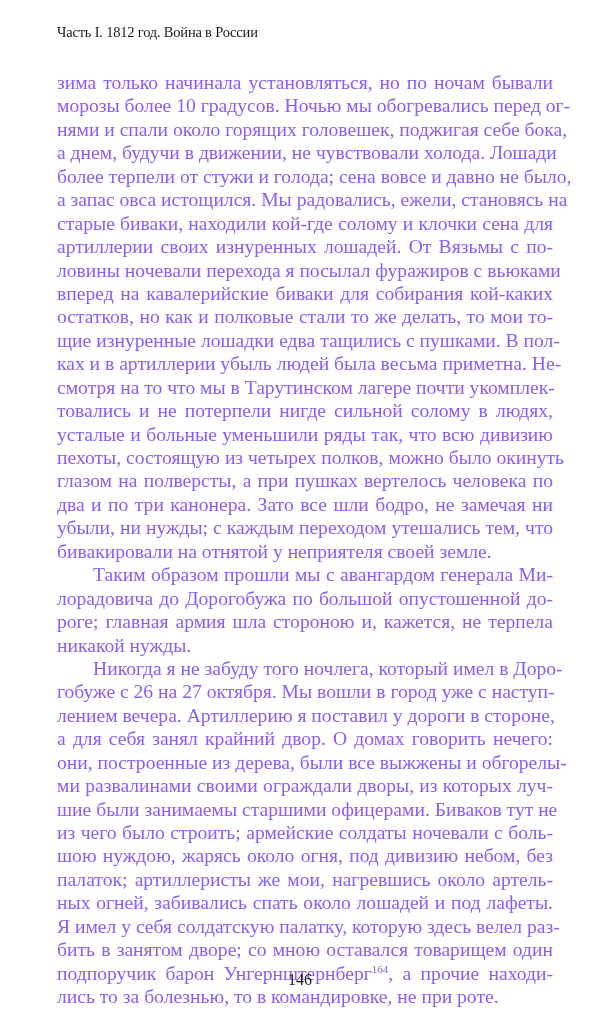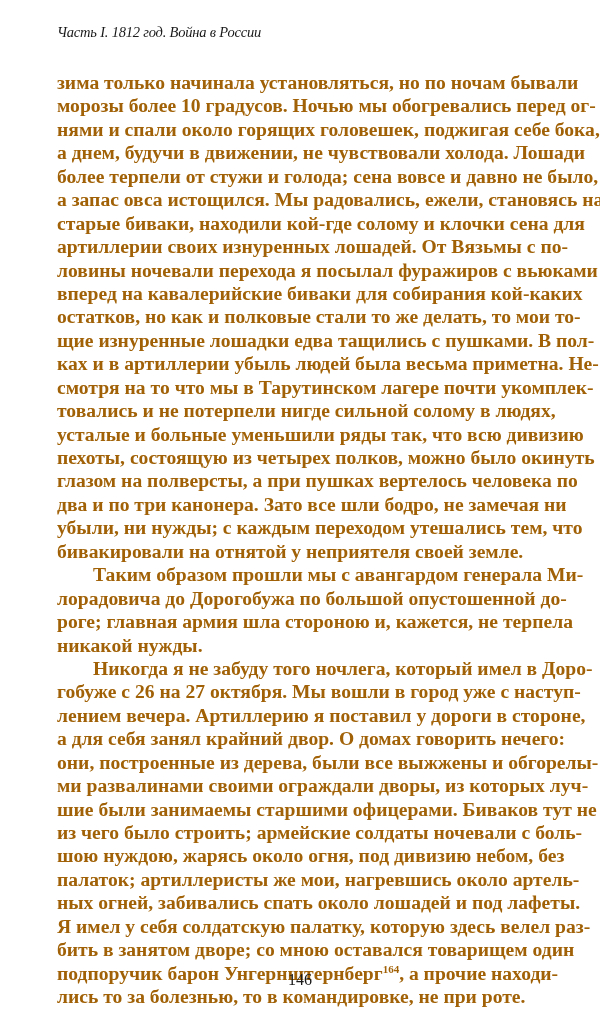--- a/index.html
+++ b/index.html
@@ -18,36 +18,34 @@
       position: absolute;
       left: 0; top: 0;
       width: 600px;
       height: 1016px;
     }
     .running-head {
       position: absolute;
       left: 57px;
       top: 24px;
       font-family: "Liberation Serif", serif;
-      font-style: italic;
       font-size: 14.5px;
       letter-spacing: -0.2px;
       color: #1a1a1a;
       white-space: nowrap;
     }
     .body-text {
       position: absolute;
       left: 57px;
       top: 71px;
       width: 496px;
       font-family: "Liberation Serif", serif;
       font-size: 19.6px;
       line-height: 23.45px;
-      color: #a16207;
-      font-weight: bold;
+      color: #8b5cf6;
     }
     .line {
       display: block;
       height: 23.45px;
       white-space: nowrap;
       text-align: justify;
       text-align-last: justify;
       overflow: visible;
     }
     .line.last {

